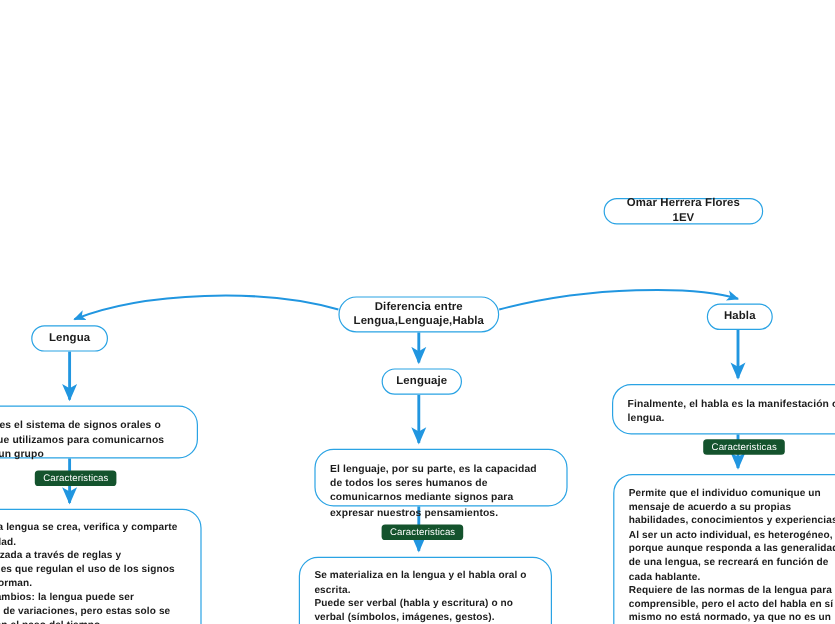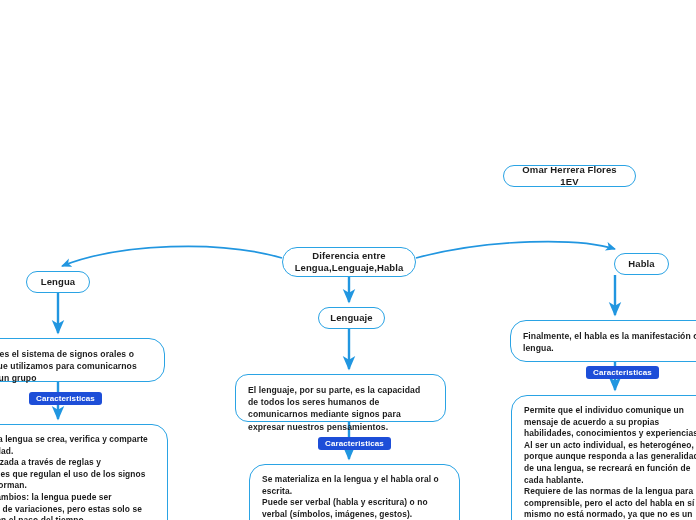--- a/index.html
+++ b/index.html
@@ -71,42 +71,42 @@
     line-height: 11.6px;
     padding: 9px 12px;
     font-weight: bold;
     white-space: pre-line;
     overflow: hidden;
   }
 
   
   .badge {
     position: absolute;
-    background: #1d4ed8;
+    background: #14532d;
     color: #ffffff;
     font-size: 8px;
     line-height: 13px;
     height: 13px;
     padding: 0 7px;
     border-radius: 3px;
-    font-weight: bold;
+    font-weight: normal;
     white-space: nowrap;
     letter-spacing: .1px;
   }
 
   
   #title-node   { left: 503px; top: 165px; width: 133px; height: 22px; }
   #root-node    { left: 282px; top: 247px; width: 134px; height: 30px; text-align: center; }
 
   #branch-lengua  { left: 26px;  top: 271px; width: 64px;  height: 22px; }
   #branch-lenguaje{ left: 318px; top: 307px; width: 67px;  height: 22px; }
-  #branch-habla   { left: 614px; top: 253px; width: 55px;  height: 22px; }
+  #branch-habla   { left: 589px; top: 253px; width: 55px;  height: 22px; }
 
   #def-lengua   { left: -57px; top: 338px; width: 222px; height: 44px; }
-  #def-lenguaje { left: 235px; top: 374px; width: 211px; height: 48px; border-radius: 13px; }
+  #def-lenguaje { left: 262px; top: 374px; width: 211px; height: 48px; }
   #def-habla    { left: 510px; top: 320px; width: 243px; height: 42px; }
 
   #badge-lengua   { left: 29px;  top: 392px; }
   #badge-lenguaje { left: 318px; top: 437px; }
   #badge-habla    { left: 586px; top: 366px; }
 
   #chars-lengua   { left: -60px; top: 424px; width: 228px; height: 112px; }
   #chars-lenguaje { left: 249px; top: 464px; width: 211px; height: 74px; }
   #chars-habla    { left: 511px; top: 395px; width: 212px; height: 142px; }
 </style>

